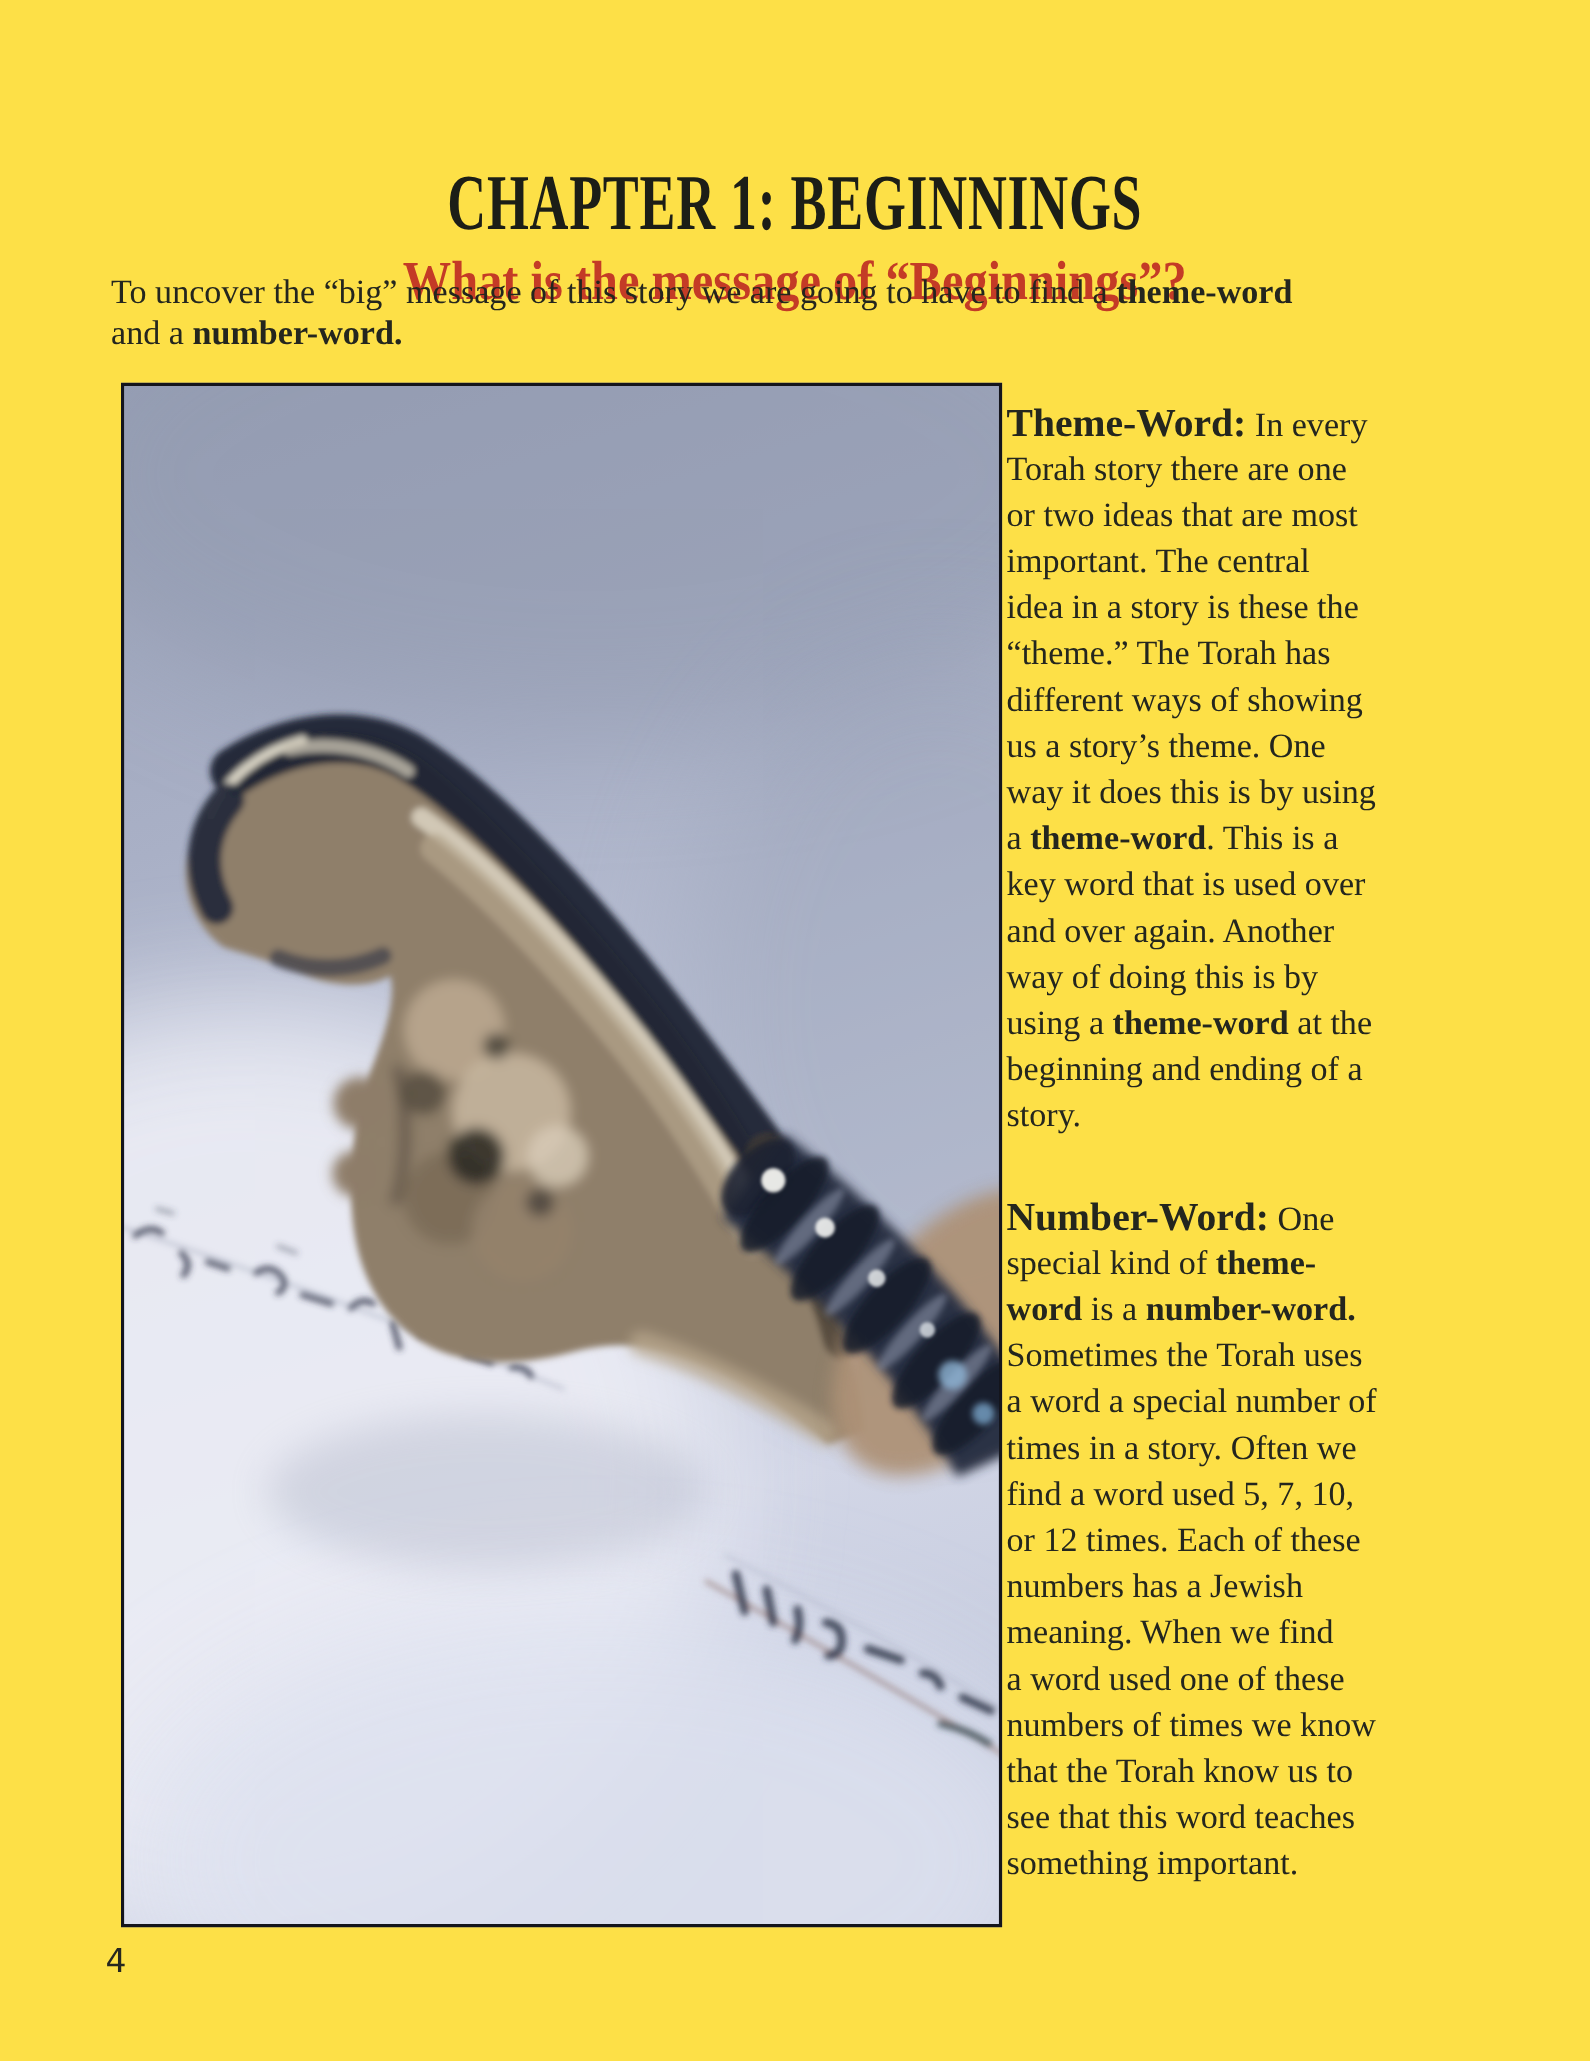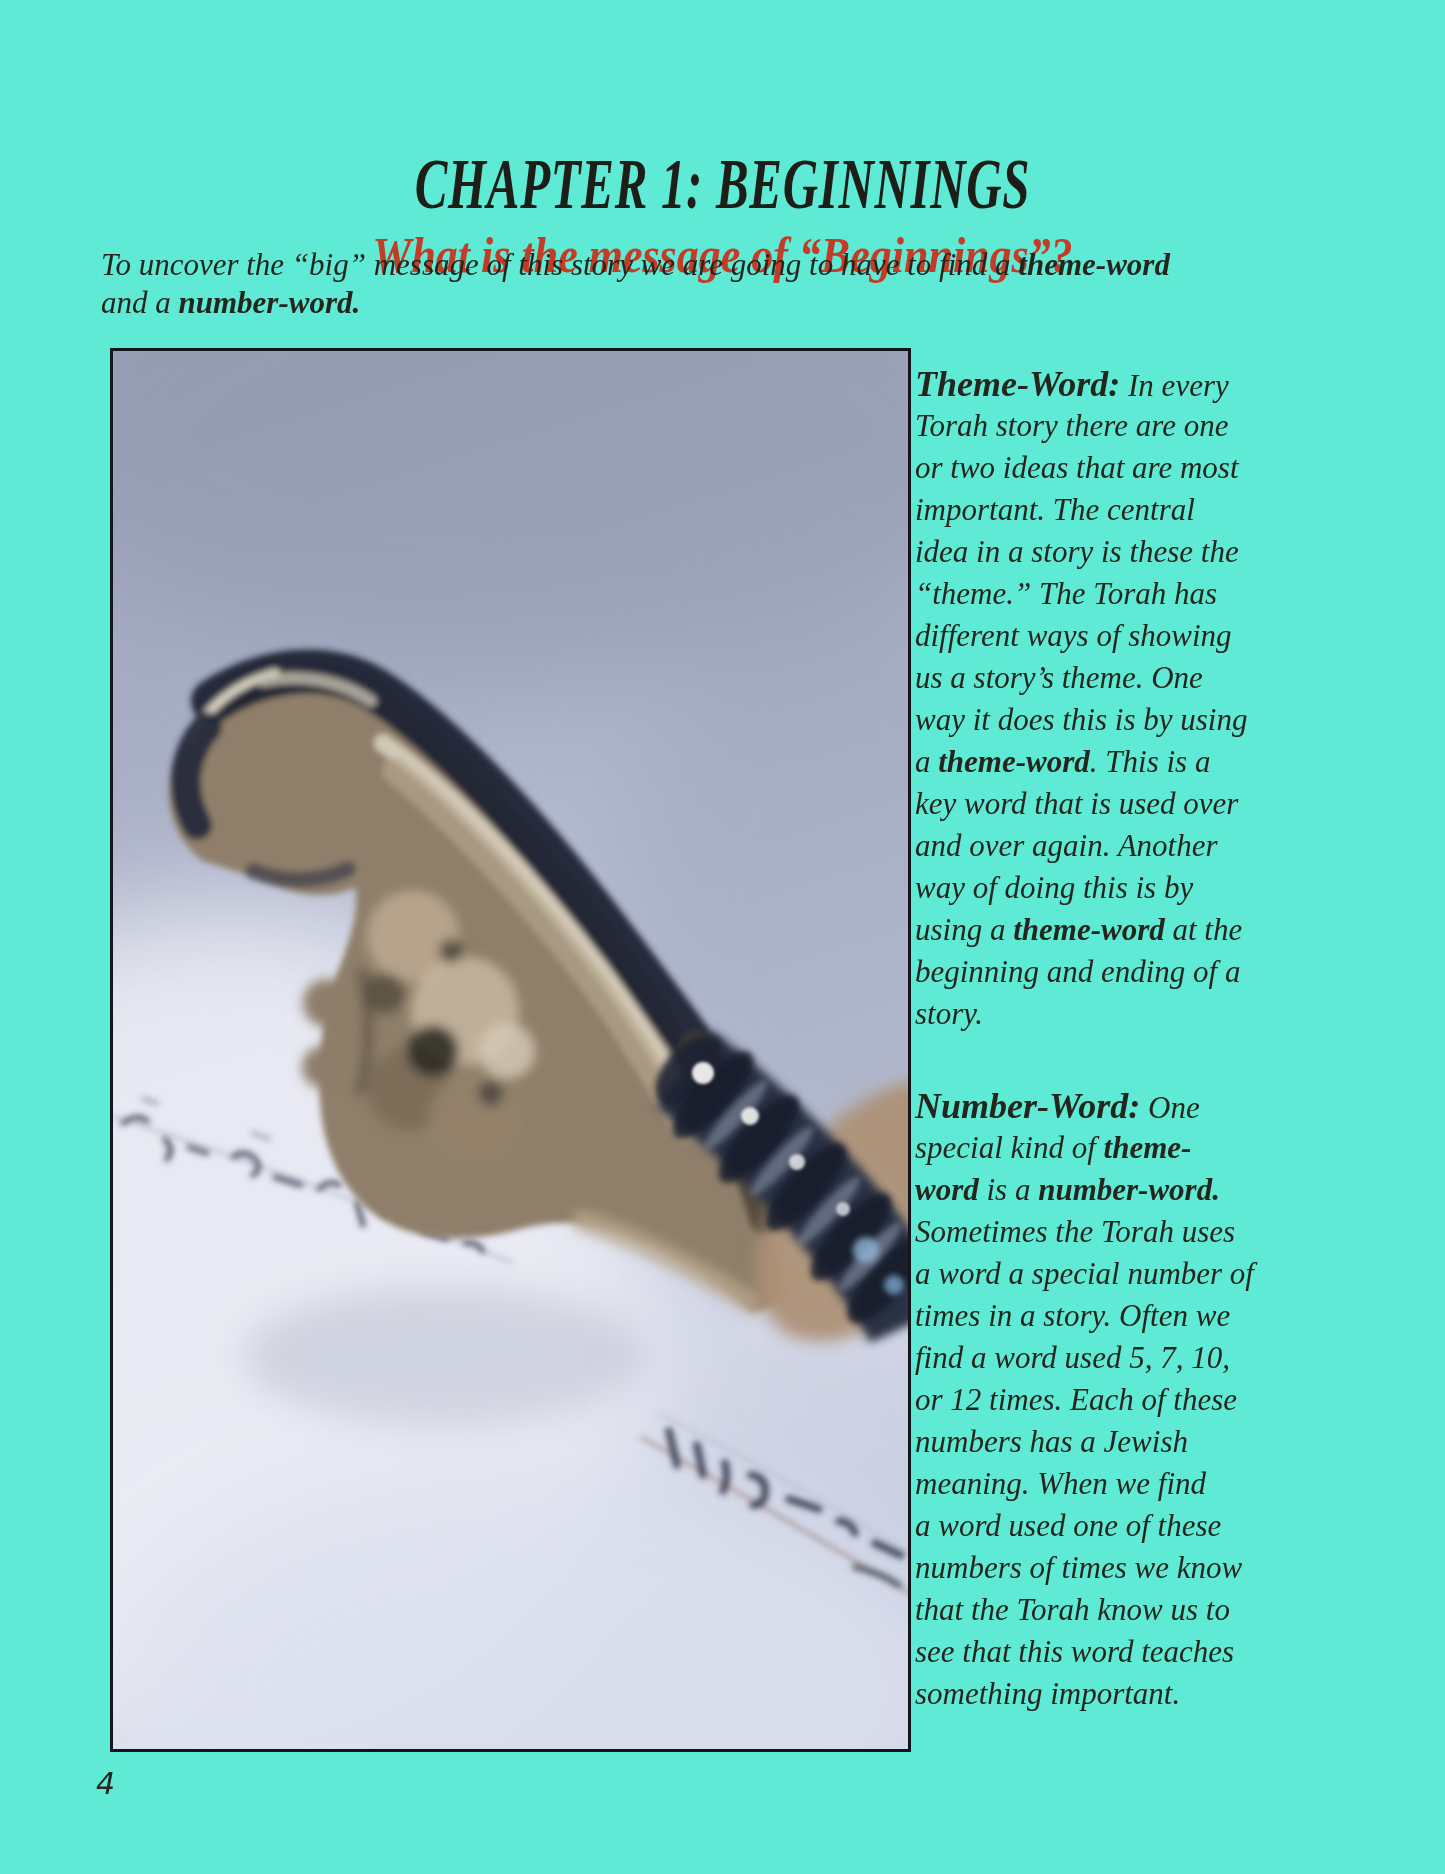--- a/index.html
+++ b/index.html
@@ -1,23 +1,22 @@
 <!DOCTYPE html>
 <html><head>
 <meta charset="utf-8">
 <style>
   html,body{margin:0;padding:0;background:#e8e8e0;}
   .page{
     position:relative;
     width:1445px;height:1874px;
-    background:#5eead4;
+    background:#fde047;
     overflow:hidden;
     font-family:"Liberation Serif", serif;
     color:#24261e;
-    font-style:italic;
   }
   .chapter-title{
     position:absolute;top:96px;left:0;right:0;
     text-align:center;
     font-weight:bold;font-size:72px;line-height:80px;
     letter-spacing:1px;
     color:#1c1e17;
     transform:scaleX(0.68);
     transform-origin:50% 50%;
     white-space:nowrap;

